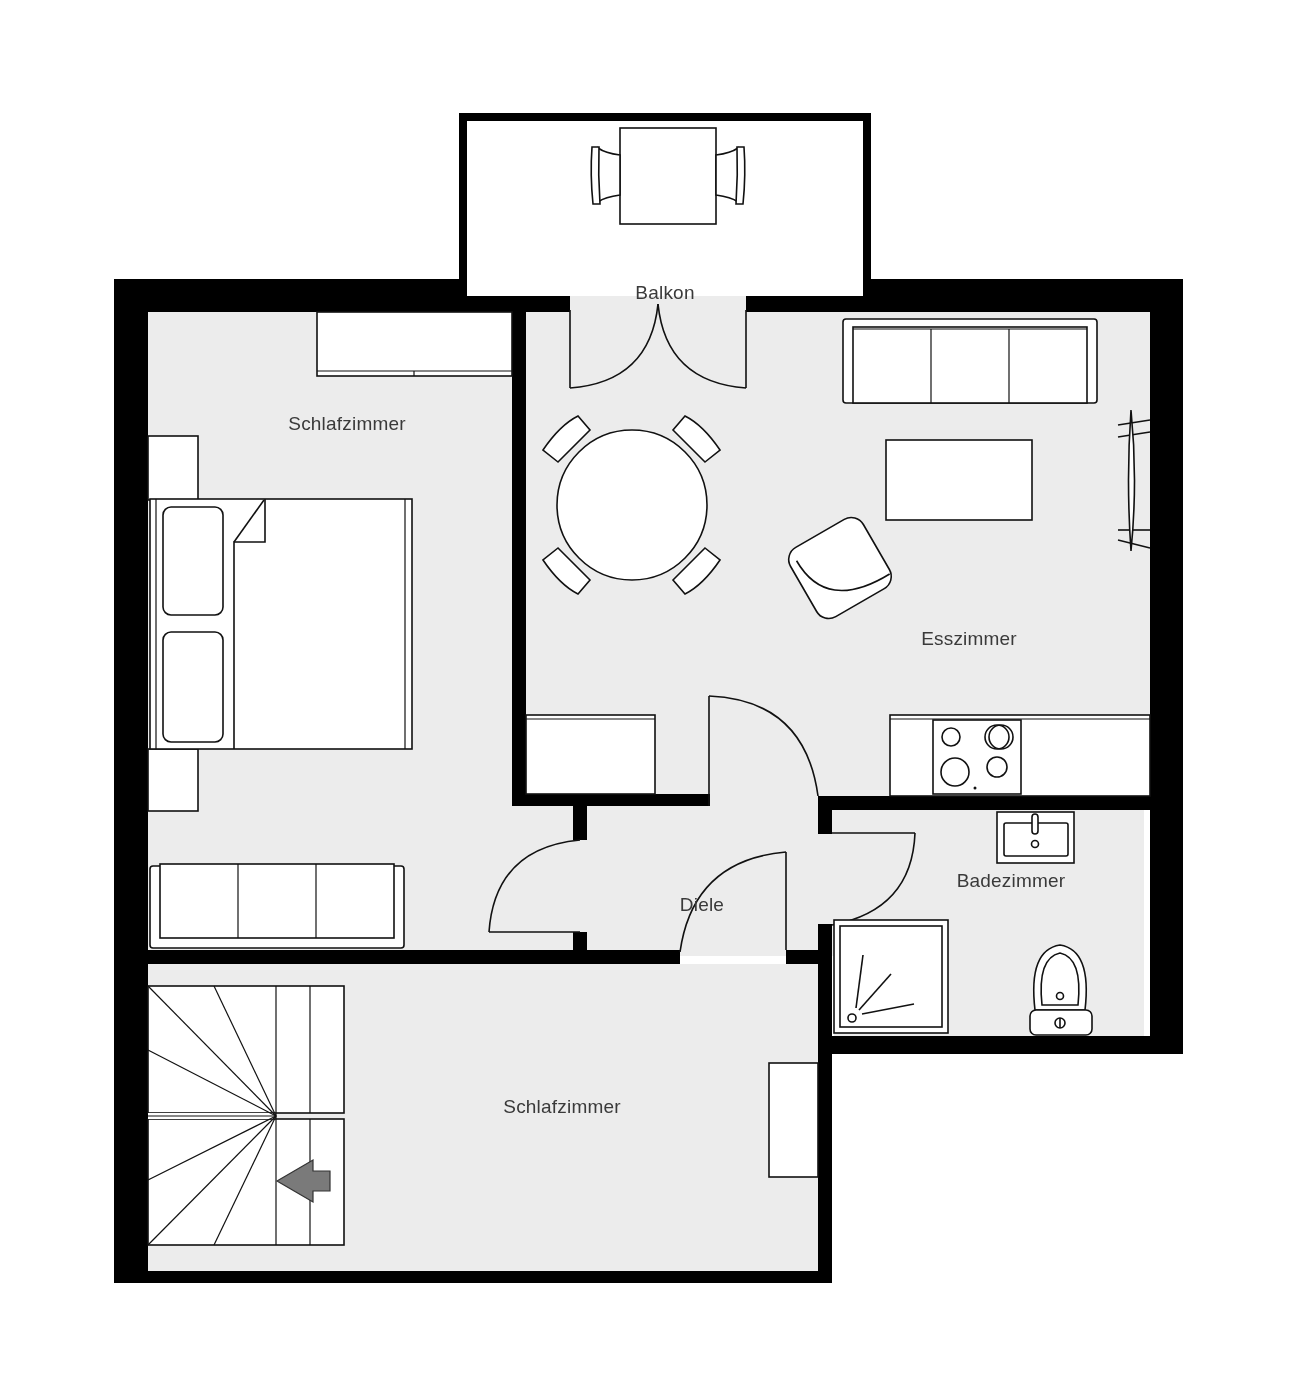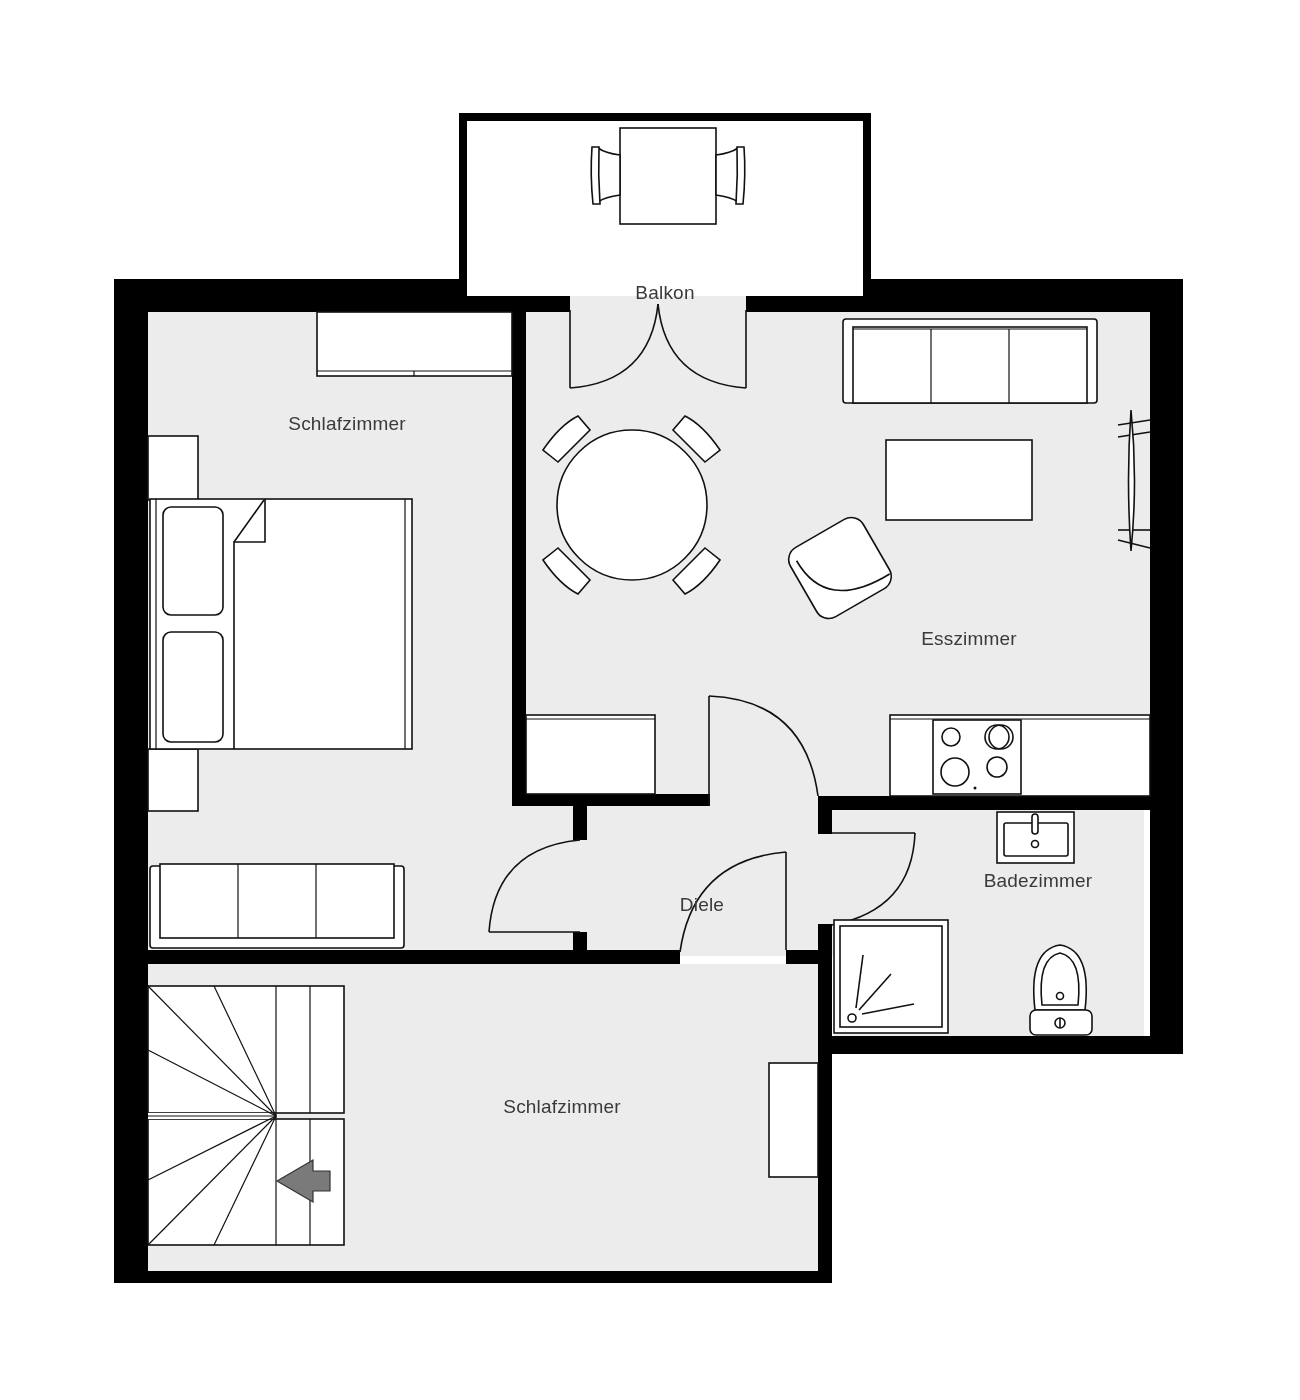--- a/index.html
+++ b/index.html
@@ -229,14 +229,14 @@
       <polygon points="277,1181 313,1160 313,1171 330,1171 330,1191 313,1191 313,1202" fill="#7a7a7a" stroke="#333" stroke-width="1.2"></polygon>
     </g>
     <rect class="furn" x="769" y="1063" width="49" height="114"></rect>
   </g>
 </svg>
 
 <div class="room-label" style="left:665px; top:234px;margin-top:48px;">Balkon</div>
 <div class="room-label" style="left:347px; top:413px;">Schlafzimmer</div>
 <div class="room-label" style="left:969px; top:628px;">Esszimmer</div>
 <div class="room-label" style="left:702px; top:894px;">Diele</div>
-<div class="room-label" style="left:1038px; top:870px;">Badezimmer</div>
+<div class="room-label" style="left:1011px; top:870px;">Badezimmer</div>
 <div class="room-label" style="left:562px; top:1096px;">Schlafzimmer</div>
 
 </body></html>

